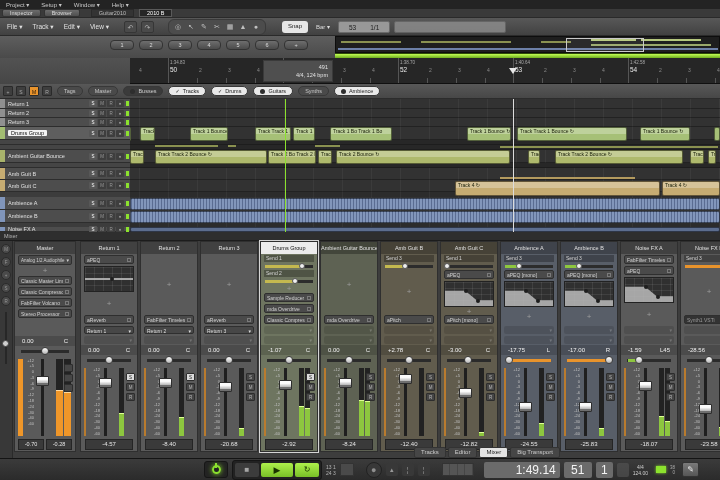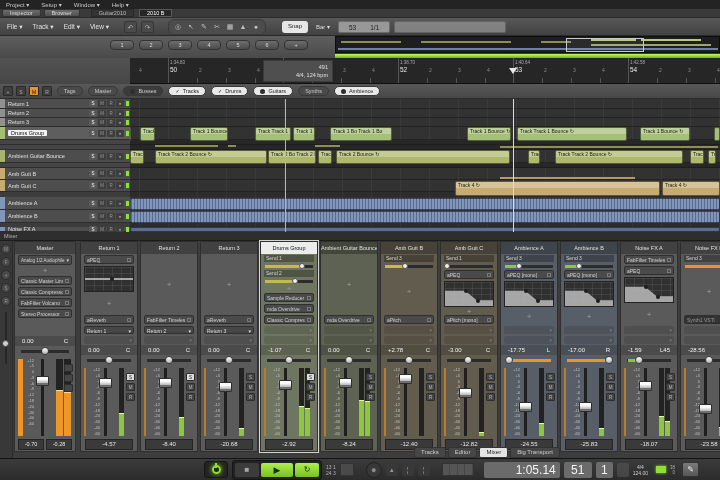--- a/index.html
+++ b/index.html
@@ -1353,21 +1353,21 @@
     <div class="trec">●</div>
     <div class="ticn">▴</div>
     <div class="ticn">¦</div>
     <div class="ticn">¦</div>
     <div class="tpat">
         <div class="tpd"></div>
         <div class="tpd"></div>
         <div class="tpd"></div>
         <div class="tpd"></div>
       </div>
-    <div class="t-time">1:05.14</div>
+    <div class="t-time">1:49.14</div>
     <div class="t-bar">51</div>
     <div class="t-beat">1</div>
     <div class="t-dim"></div>
     <div class="t-sig">
       <div>4/4</div>
       <div>124.00</div>
     </div>
     <div class="t-led"></div>
     <div class="t-perf">
       <div>38</div>

